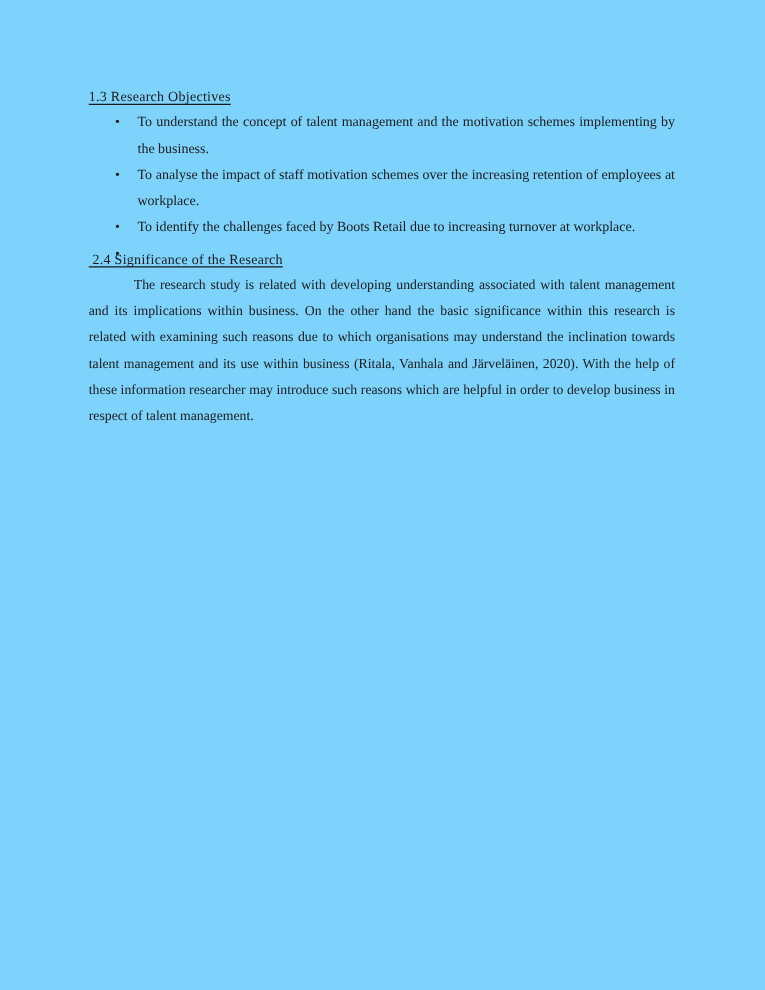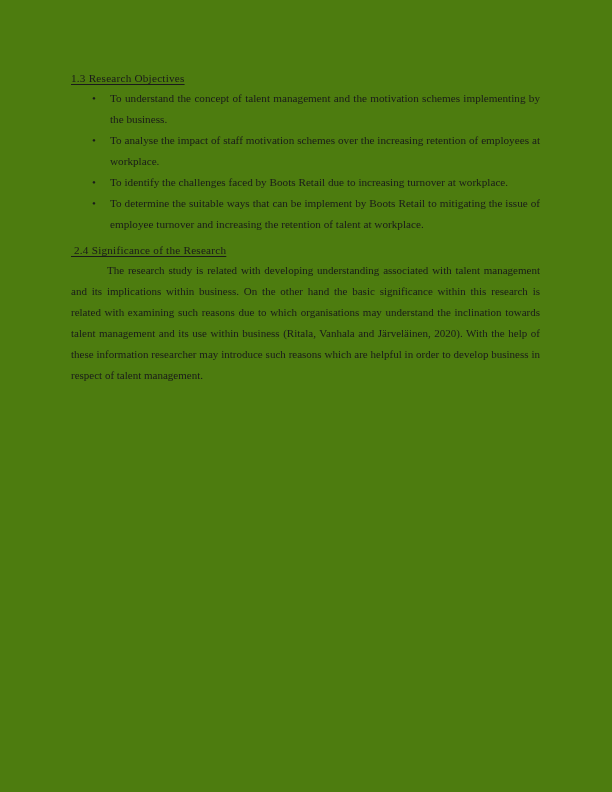--- a/index.html
+++ b/index.html
@@ -10,21 +10,21 @@
   }
   body {
     font-family: "Liberation Serif", "DejaVu Serif", serif;
     color: #1a1a1a;
   }
   .page {
     position: relative;
     width: 612px;
     height: 792px;
     margin: 0 auto;
-    background: #4d7c0f;
+    background: #7dd3fc;
     overflow: hidden;
     box-sizing: border-box;
   }
   .content {
     position: absolute;
     left: 71px;
     top: 70px;
     width: 469px;
   }
   .section-heading {
@@ -90,21 +90,20 @@
       <li>
         <span class="bullet-glyph">•</span>
         <span>To analyse the impact of staff motivation schemes over the increasing retention of employees at workplace.</span>
       </li>
       <li class="single-line">
         <span class="bullet-glyph">•</span>
         <span>To identify the challenges faced by Boots Retail due to increasing turnover at workplace.</span>
       </li>
       <li>
         <span class="bullet-glyph">•</span>
-        <span>To determine the suitable ways that can be implement by Boots Retail to mitigating the issue of employee turnover and increasing the retention of talent at workplace.</span>
       </li>
     </ul>
 
     <h2 class="section-heading heading-gap-before"> 2.4 Significance of the Research</h2>
 
     <p class="body-paragraph">The research study is related with developing understanding associated with talent management and its implications within business. On the other hand the basic significance within this research is related with examining such reasons due to which organisations may understand the inclination towards talent management and its use within business (Ritala, Vanhala and Järveläinen, 2020). With the help of these information researcher may introduce such reasons which are helpful in order to develop business in respect of talent management.</p>
 
   </div>
 </div>
 

